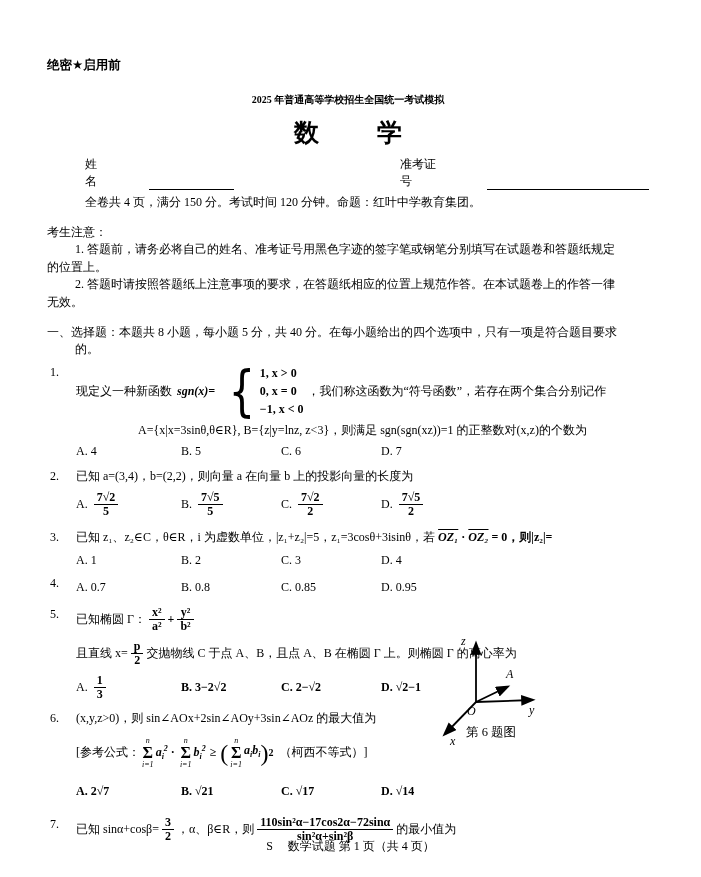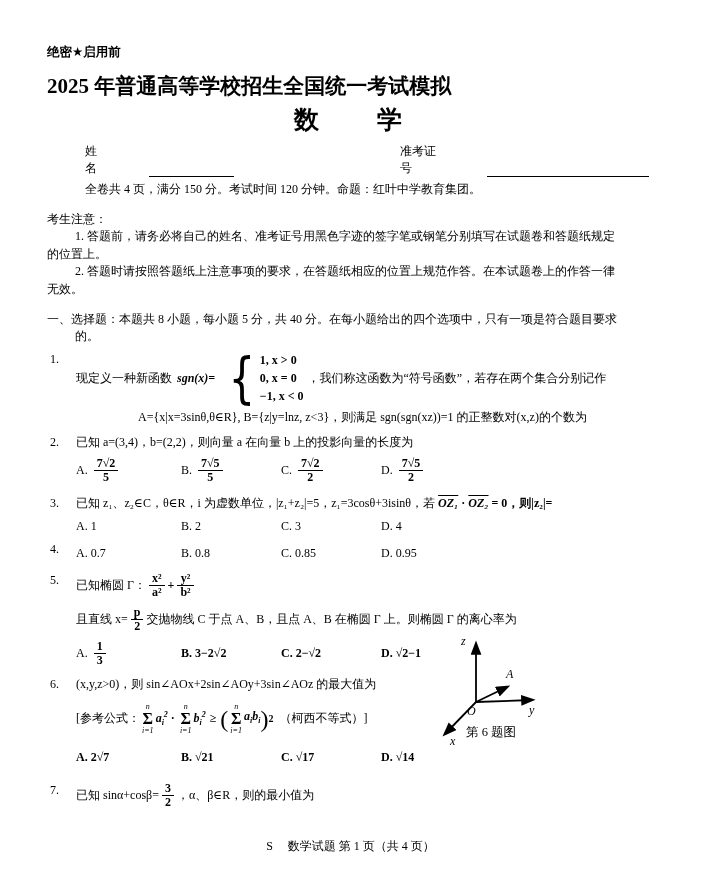--- a/index.html
+++ b/index.html
@@ -1,23 +1,23 @@
 <!DOCTYPE html>
 <html><head>
 <meta charset="utf-8">
 <style>
   html,body{margin:0;padding:0;background:#fff;}
   .page{
     position:relative;width:701px;height:877px;background:#ffffff;color:#000;
     font-family:"Liberation Serif","DejaVu Serif","DejaVu Sans",serif;
     font-size:12px;line-height:17px;overflow:hidden;
   }
-  .content{padding:44px 52px 0 47px;}
+  .content{padding:44px 52px 0 47px;margin-top:13px;}
   .classification{font-weight:bold;font-size:12.5px;}
-  .title{text-align:left;font-weight:bold;font-size:21px;margin-top:16px;line-height:19px;}
+  .title{text-align:center;font-weight:bold;font-size:10px;margin-top:16px;line-height:19px;}
   .subject{text-align:center;margin-top:9px;}
   .subject span{font-weight:bold;font-size:25px;letter-spacing:58px;margin-right:-58px;line-height:30px;}
   .name-row{margin-top:8px;padding-left:38px;display:flex;align-items:flex-end;gap:41px;}
   .fill{display:inline-block;border-bottom:1px solid #000;height:13px;}
   .fill-name{width:88px;}
   .fill-id{width:168px;}
   .id-label{margin-left:125px;}
   .meta{margin-top:4px;padding-left:38px;}
   .notice-title{margin-top:13px;}
   .notice-line{line-height:17.5px;}
@@ -96,20 +96,26 @@
             <span class="brace">{</span>
             <span class="caselines">
               <div>1, x &gt; 0</div>
               <div>0, x = 0</div>
               <div>−1, x &lt; 0</div>
             </span>
           </span>
           <span>，我们称这函数为“符号函数”，若存在两个集合分别记作</span>
         </div>
         <div class="mt4">A={x|x=3sinθ,θ∈R}, B={z|y=lnz, z&lt;3}，则满足 sgn(sgn(xz))=1 的正整数对(x,z)的个数为</div>
+        <div class="opts">
+          <span>A. 4</span>
+          <span>B. 5</span>
+          <span>C. 6</span>
+          <span>D. 7</span>
+        </div>
       </div>
     </div>
 
     <div class="question mt8">
       <span class="qnum">2.</span>
       <div class="qbody">
         <div>已知 a=(3,4)，b=(2,2)，则向量 a 在向量 b 上的投影向量的长度为</div>
         <div class="opts mt6">
           <span>
             <span>A.</span>
@@ -240,20 +246,24 @@
     <div class="question mt16">
       <span class="qnum">7.</span>
       <div class="qbody">
         <div class="row-c">
           <span>已知 sinα+cosβ=</span>
           <span class="frac">
               <span class="fn">3</span>
               <span class="fd">2</span>
             </span>
           <span>，α、β∈R，则</span>
+          <span class="frac">
+              <span class="fn">110sin²α−17cos2α−72sinα</span>
+              <span class="fd">sin²α+sin²β</span>
+            </span>
           <span>的最小值为</span>
         </div>
       </div>
     </div>
 
   </div>
 
   <div class="figure">
     <svg width="220" height="135" viewBox="0 0 220 135">
       <defs>

